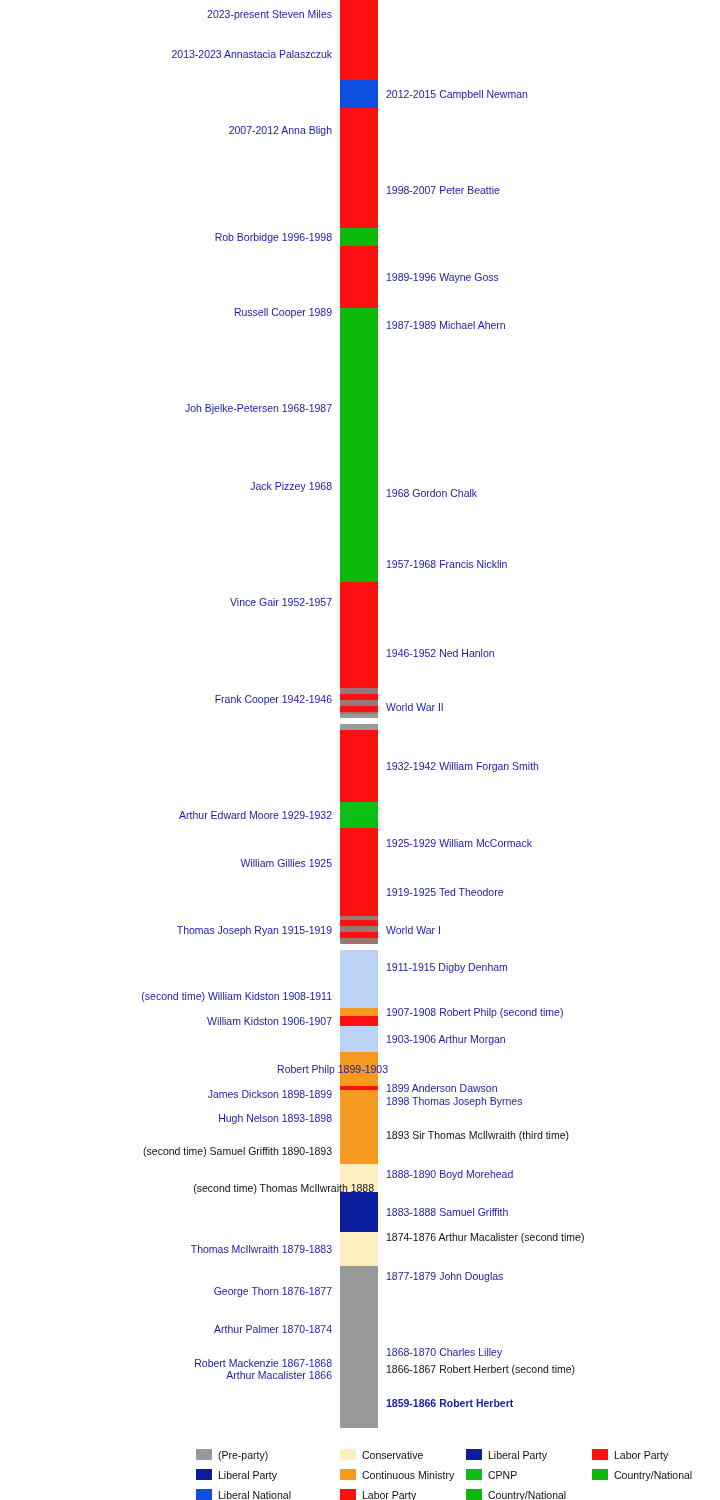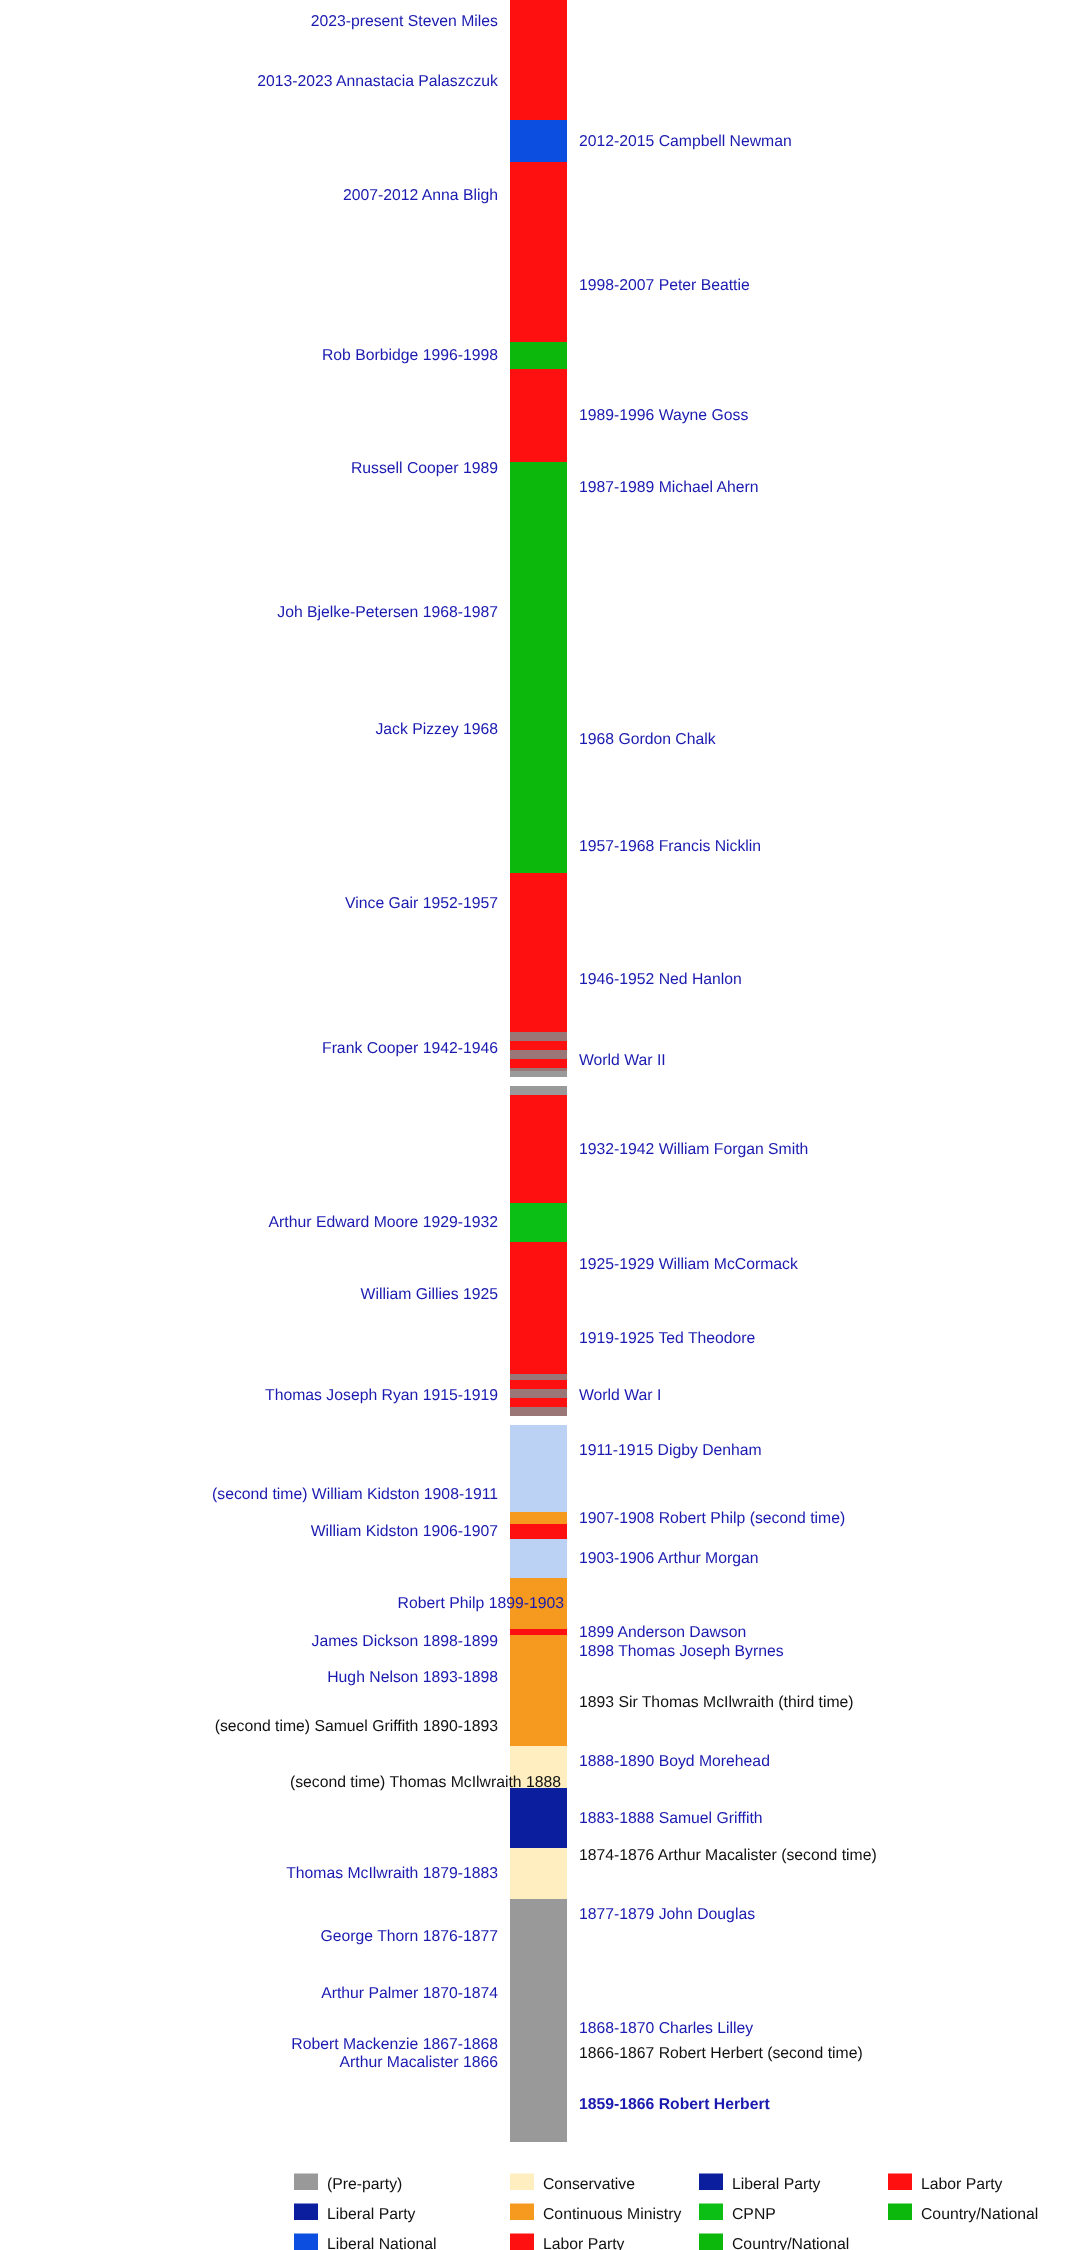--- a/index.html
+++ b/index.html
@@ -131,21 +131,21 @@
       <div class="label right" style="top: 837px; left: 386px; width: 334px;">1925-1929 William McCormack</div>
       <div class="label left" style="top: 857px; left: 0px; width: 332px;">William Gillies 1925</div>
       <div class="label right" style="top: 886px; left: 386px; width: 334px;">1919-1925 Ted Theodore</div>
       <div class="label left" style="top: 924px; left: 0px; width: 332px;">Thomas Joseph Ryan 1915-1919</div>
       <div class="label right" style="top: 924px; left: 386px; width: 334px;">World War I</div>
       <div class="label right" style="top: 961px; left: 386px; width: 334px;">1911-1915 Digby Denham</div>
       <div class="label left" style="top: 990px; left: 0px; width: 332px;">(second time) William Kidston 1908-1911</div>
       <div class="label right" style="top: 1006px; left: 386px; width: 334px;">1907-1908 Robert Philp (second time)</div>
       <div class="label left" style="top: 1015px; left: 0px; width: 332px;">William Kidston 1906-1907</div>
       <div class="label right" style="top: 1033px; left: 386px; width: 334px;">1903-1906 Arthur Morgan</div>
-      <div class="label left" style="top: 1063px; left: 0px; width: 332px; padding-left: 44px;">Robert Philp 1899-1903</div>
+      <div class="label left" style="top: 1063px; left: 12px; width: 332px; padding-left: 44px;">Robert Philp 1899-1903</div>
       <div class="label right" style="top: 1082px; left: 386px; width: 334px;">1899 Anderson Dawson</div>
       <div class="label left" style="top: 1088px; left: 0px; width: 332px;">James Dickson 1898-1899</div>
       <div class="label right" style="top: 1095px; left: 386px; width: 334px;">1898 Thomas Joseph Byrnes</div>
       <div class="label left" style="top: 1112px; left: 0px; width: 332px;">Hugh Nelson 1893-1898</div>
       <div class="label right black" style="top: 1129px; left: 386px; width: 334px;">1893 Sir Thomas McIlwraith (third time)</div>
       <div class="label left black" style="top: 1145px; left: 0px; width: 332px;">(second time) Samuel Griffith 1890-1893</div>
       <div class="label right" style="top: 1168px; left: 386px; width: 334px;">1888-1890 Boyd Morehead</div>
       <div class="label left black" style="top: 1182px; left: 0px; width: 332px; padding-left: 42px;">(second time) Thomas McIlwraith 1888</div>
       <div class="label right" style="top: 1206px; left: 386px; width: 334px;">1883-1888 Samuel Griffith</div>
       <div class="label left" style="top: 1243px; left: 0px; width: 332px;">Thomas McIlwraith 1879-1883</div>

